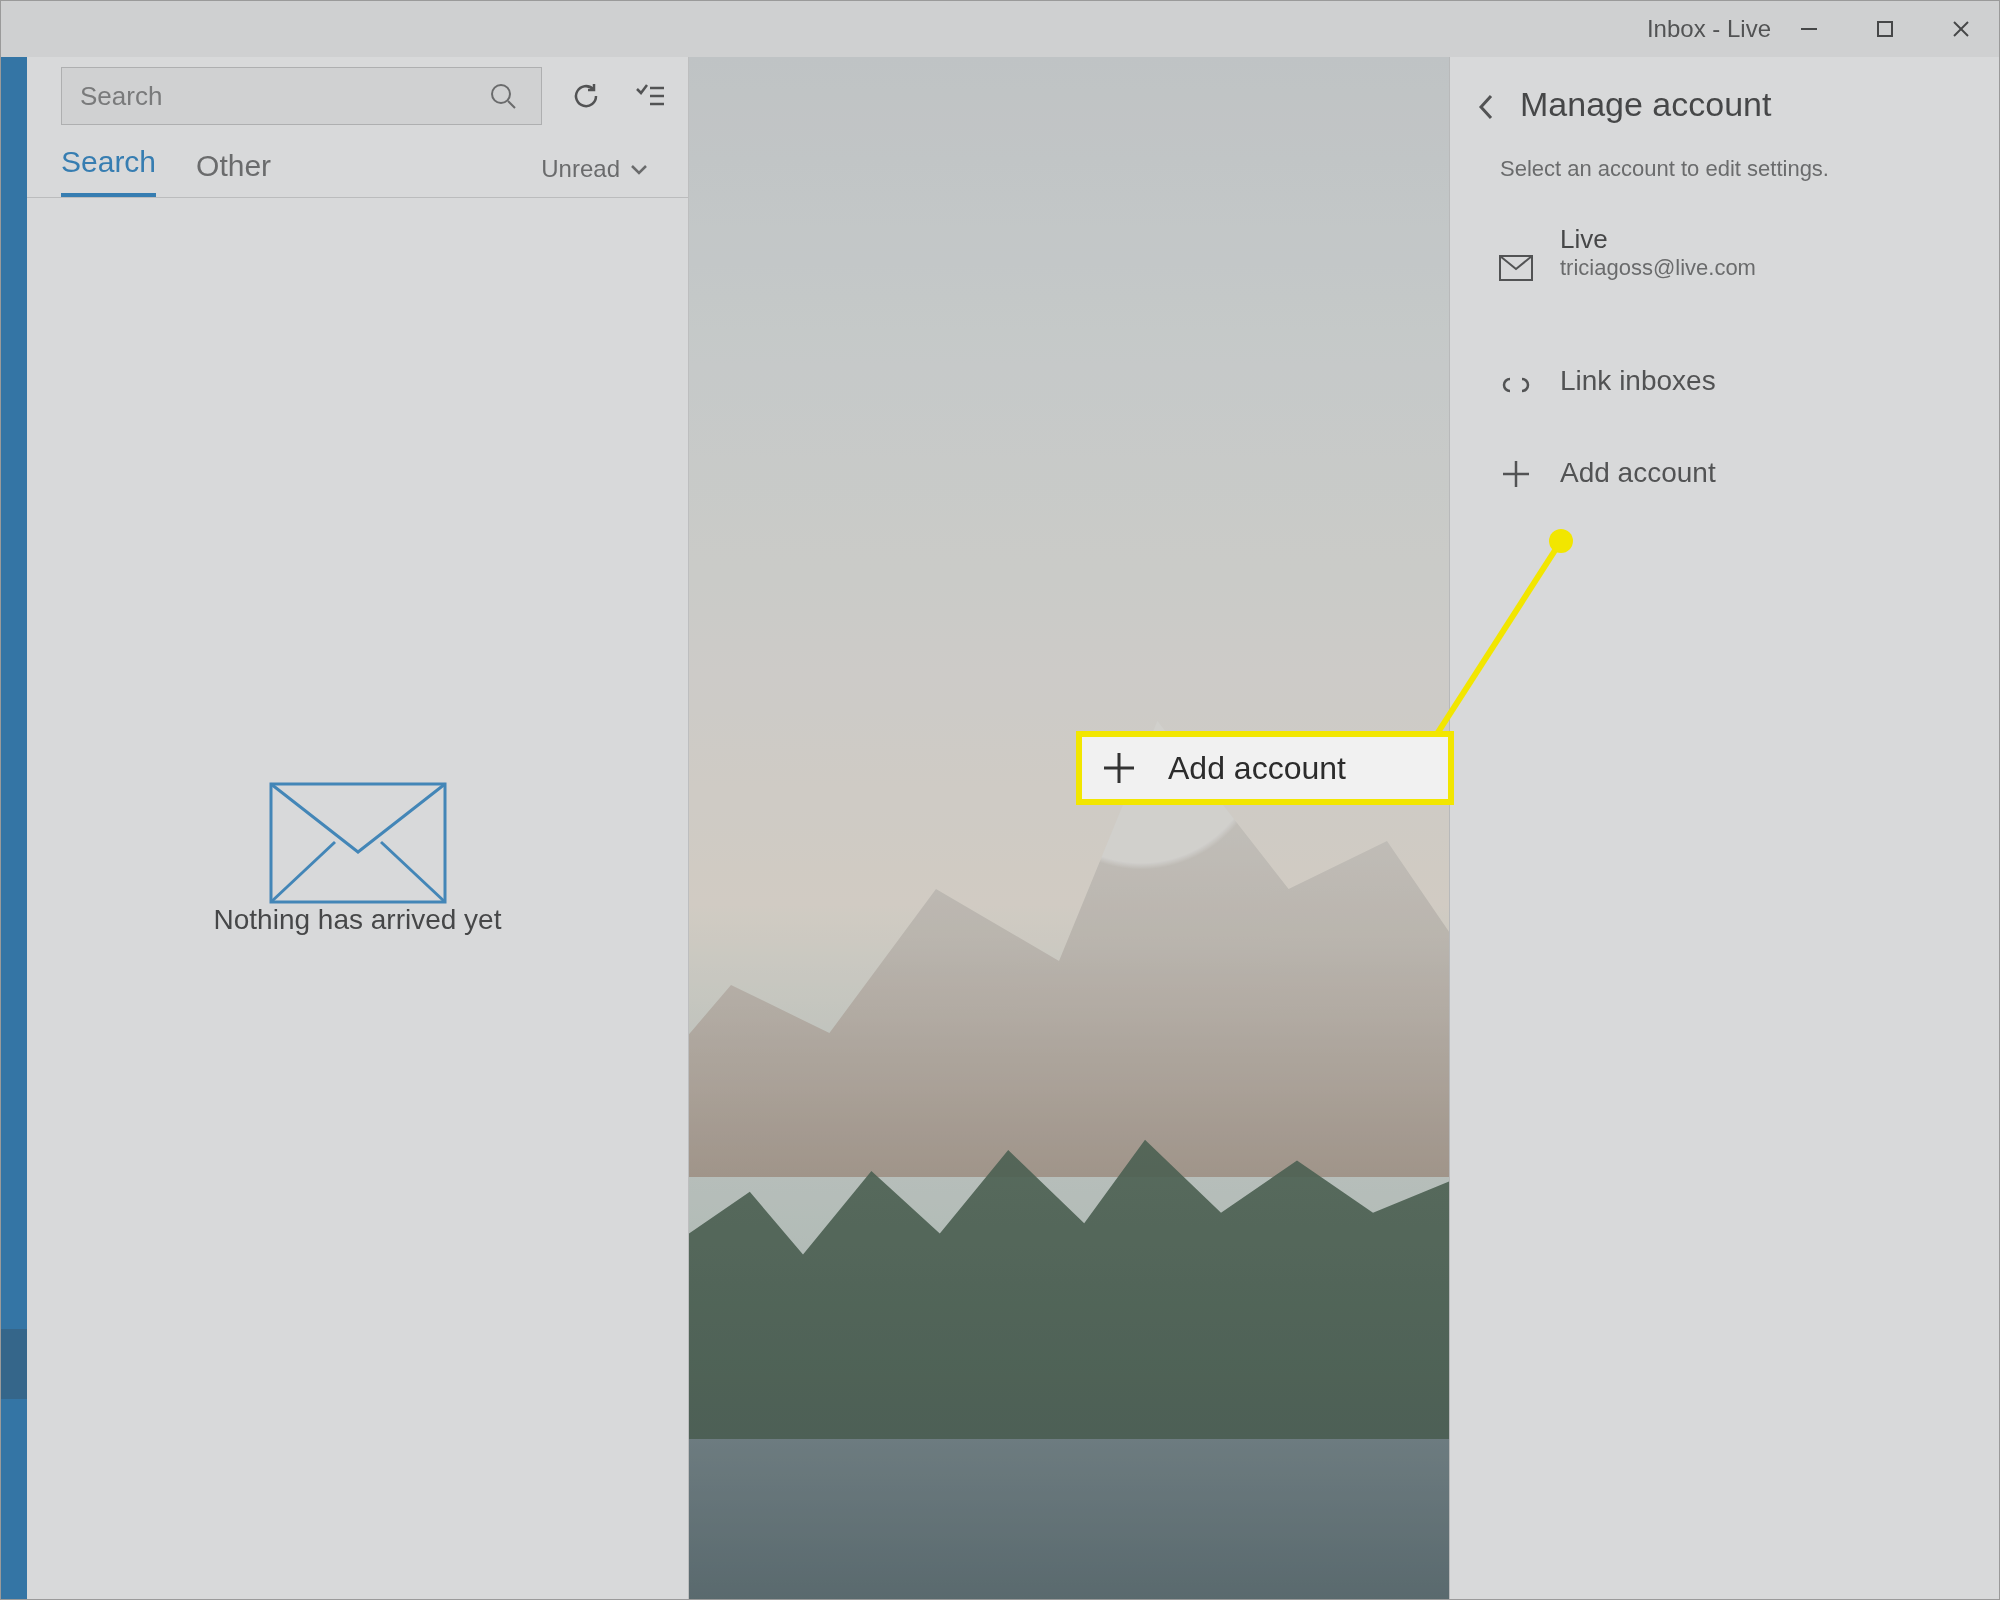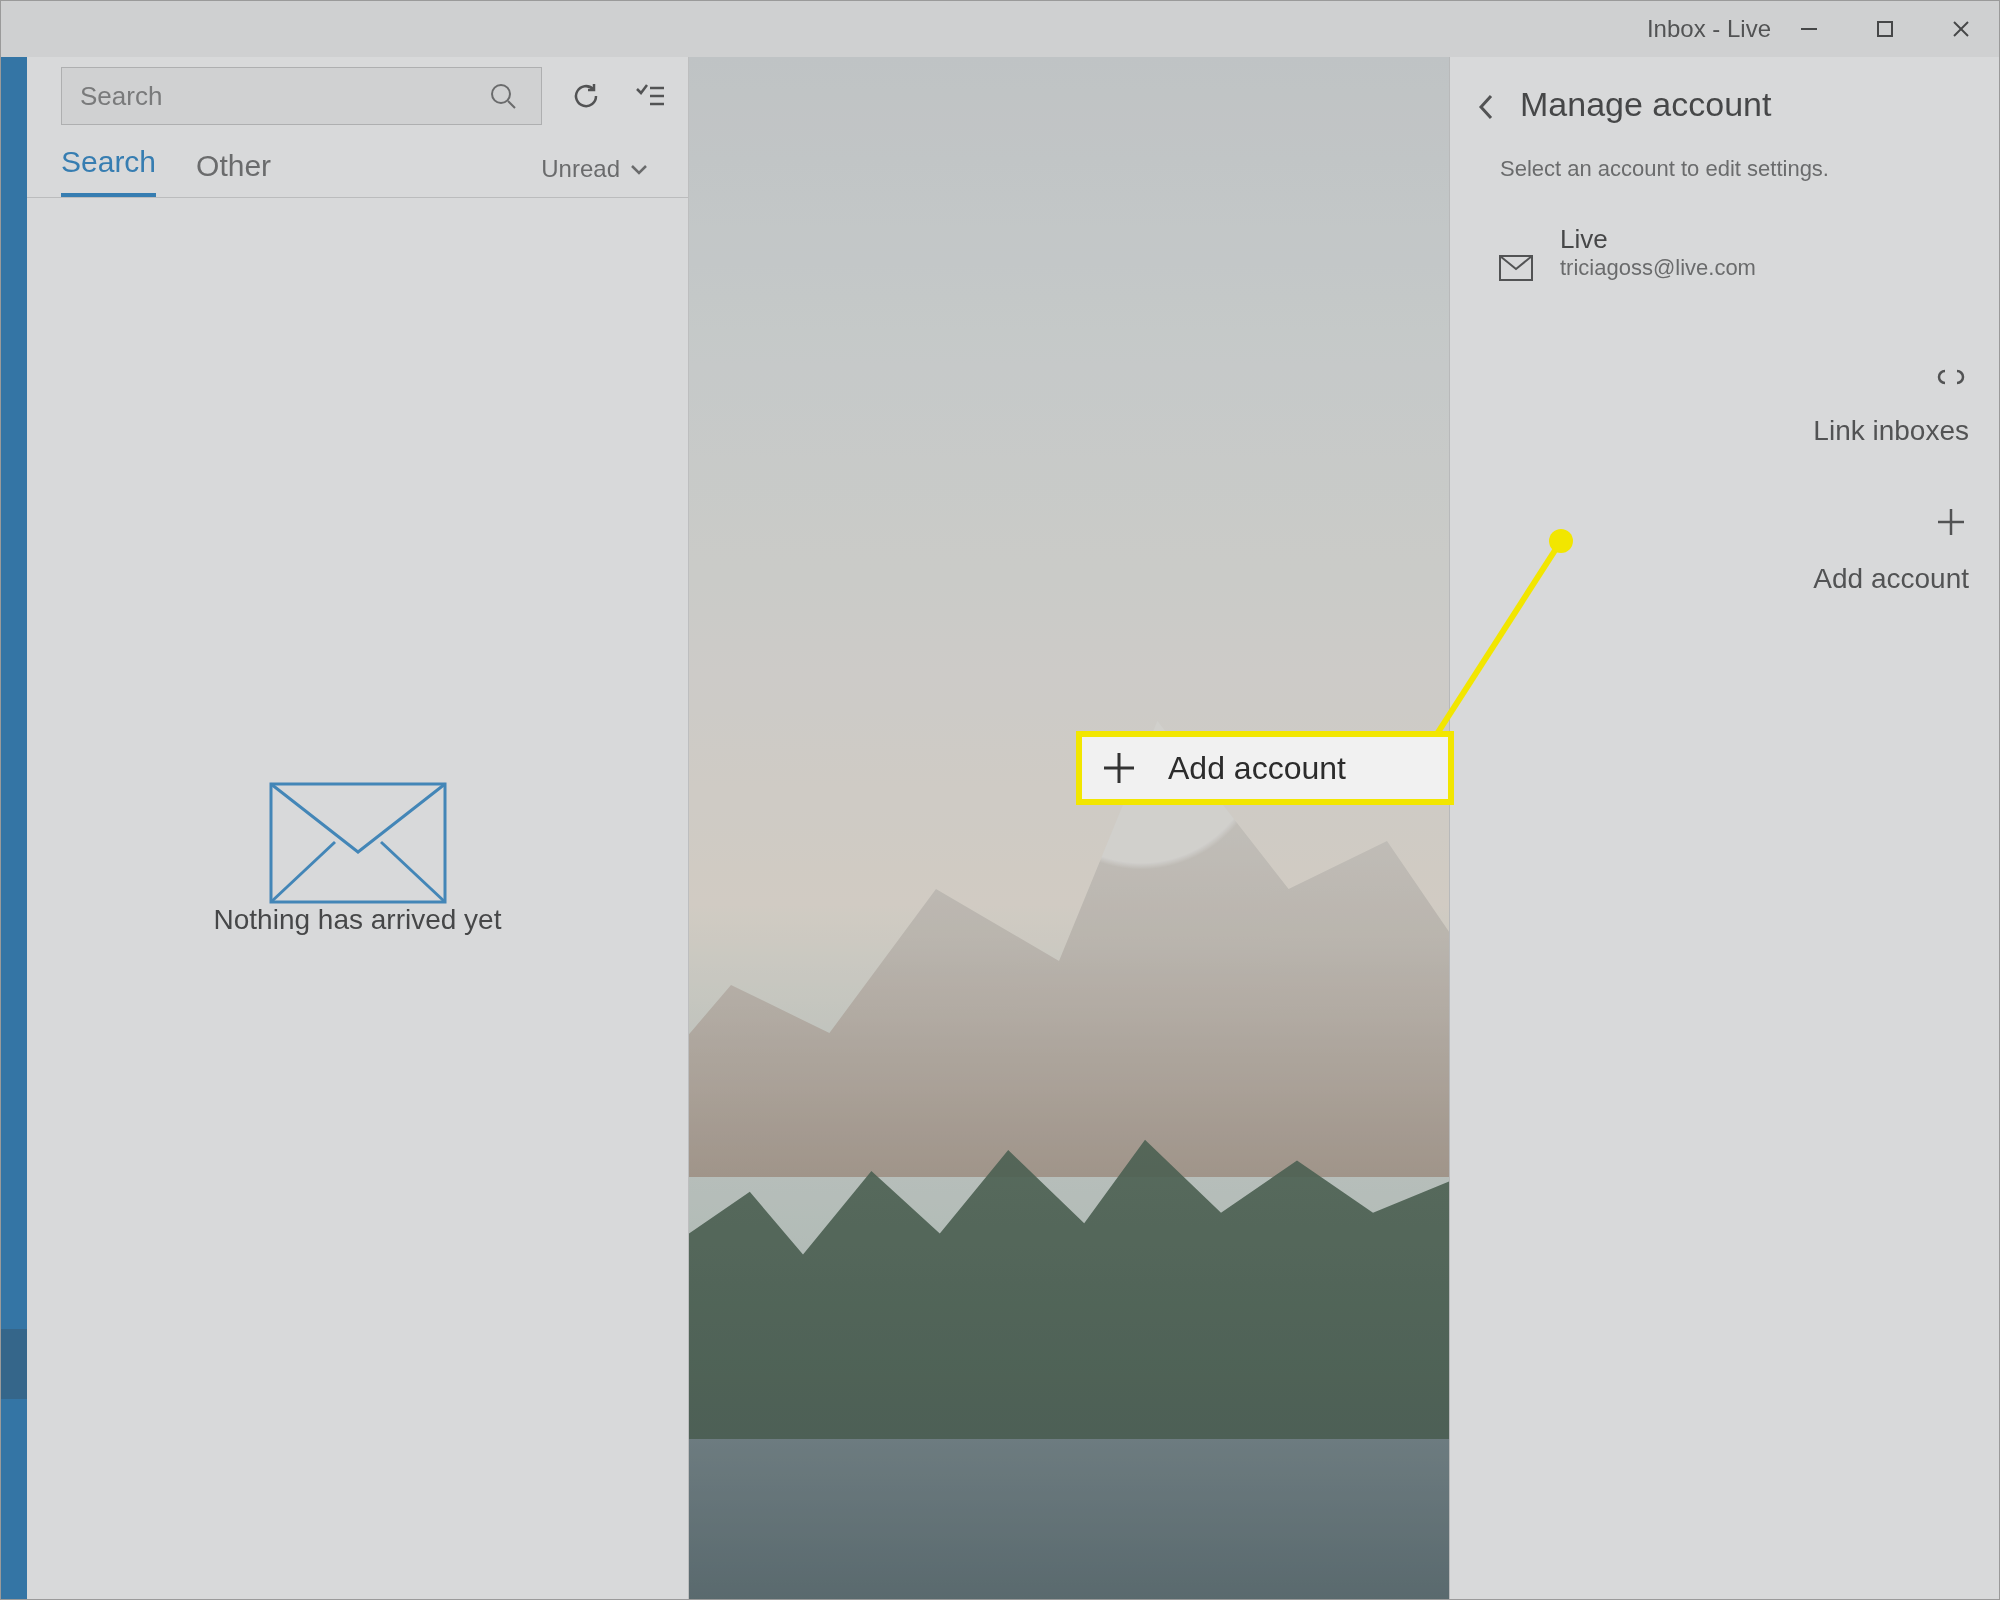--- a/index.html
+++ b/index.html
@@ -63,21 +63,21 @@
     flex:0 0 550px; background:#f3f3f3; border-left:1px solid #c4c4c4; padding:0;
   }
   .panel-header { display:flex; align-items:center; gap:18px; padding:28px 30px 10px 26px; }
   .panel-header .back { font-size:28px; color:#444; width:26px; text-align:center; transform:translateY(2px);}
   .panel-header .title { font-size:34px; color:#222; }
   .panel-sub { padding:22px 30px 28px 50px; font-size:22px; color:#555; }
   .account-row, .panel-item { display:flex; align-items:flex-end; gap:26px; padding:14px 30px 14px 48px; color:#333; }
   .account-row .meta { display:flex; flex-direction:column; }
   .account-row .name { font-size:26px; color:#222; }
   .account-row .email { font-size:22px; color:#555; }
-  .panel-item { padding-top:30px; padding-bottom:30px;flex-direction:column; }
+  .panel-item { padding-top:30px; padding-bottom:30px; }
   .panel-item .label { font-size:28px; color:#333; }
   .pi-icon { width:36px; display:flex; justify-content:center; color:#333; }
 
   
   .dim { position:absolute; inset:0; background:rgba(155,160,162,0.30); pointer-events:none; }
 
   
   .callout {
     position:absolute; left:1075px; top:730px; width:378px; height:74px;
     background:#f1f1f1; border:6px solid #f2e600; display:flex; align-items:center; gap:30px;

